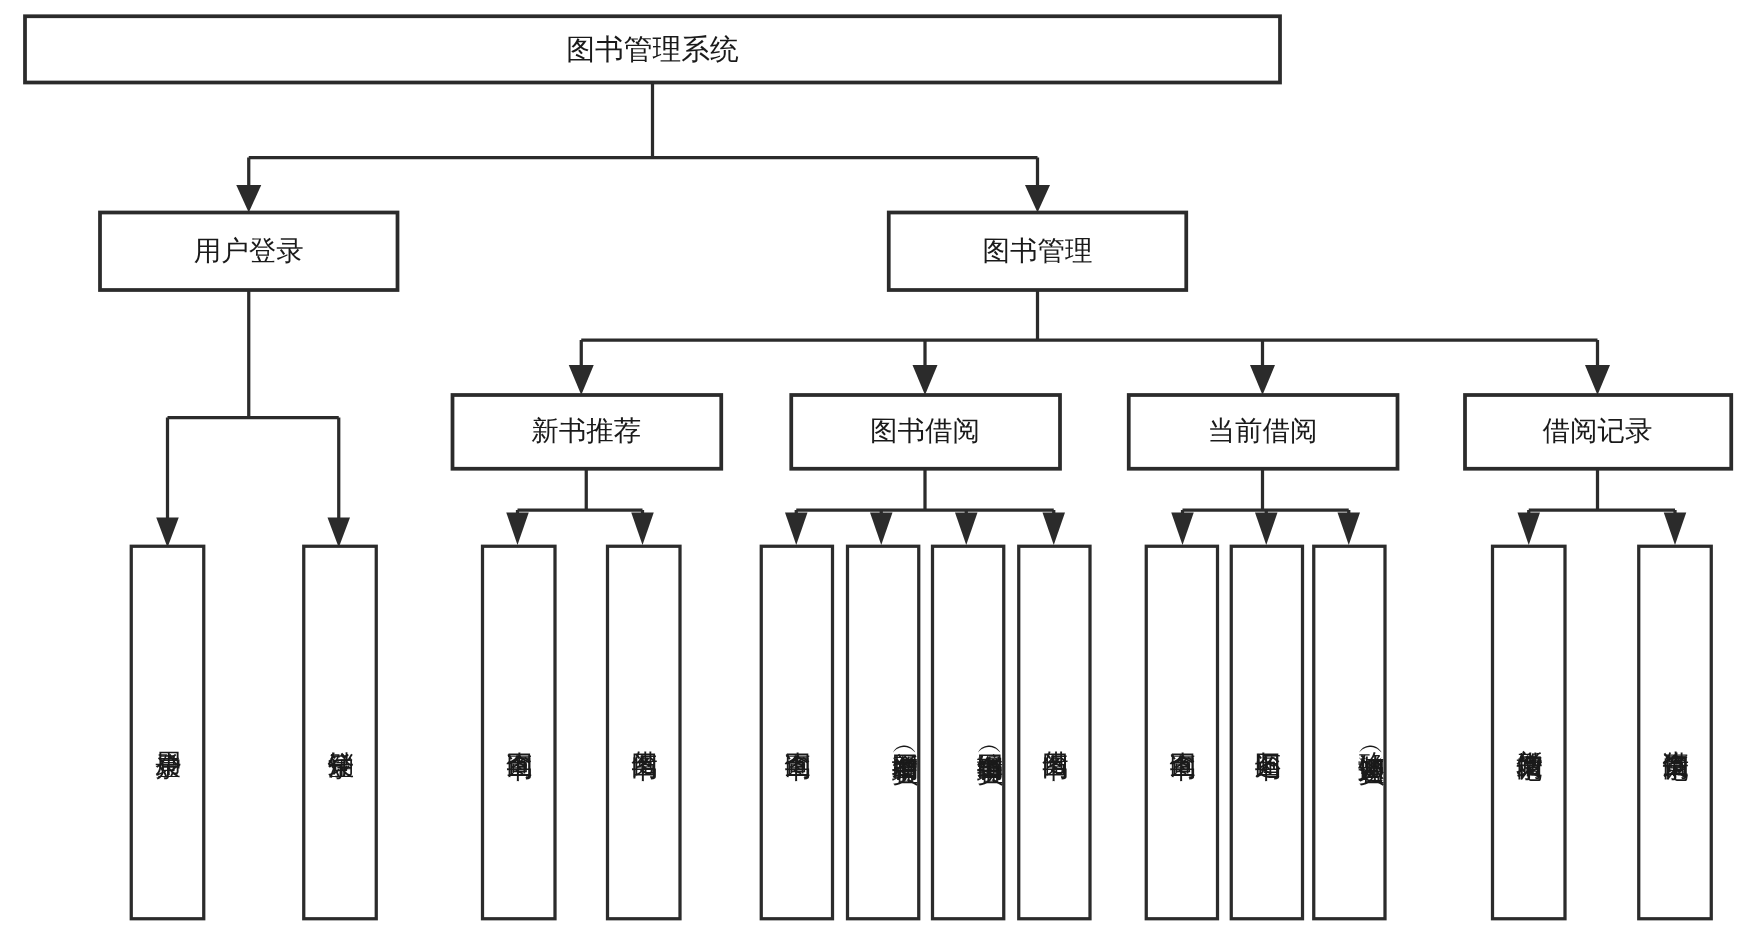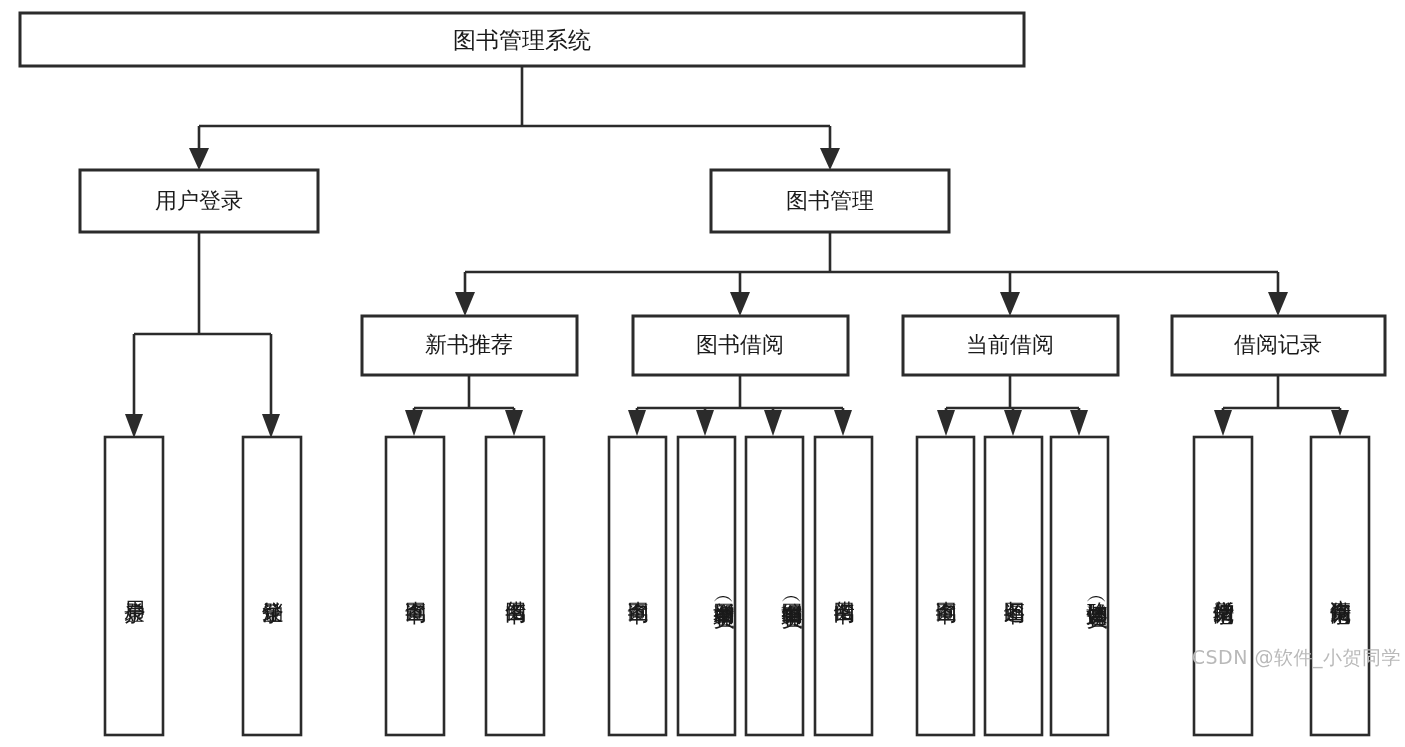--- a/index.html
+++ b/index.html
@@ -245,15 +245,14 @@
   <div class="leaf-label-wrap" style="left:746px; top:443px; width:57px; height:292px;">编辑图书（管理员）</div>
   <div class="leaf-label-wrap centered" style="left:815px; top:437px; width:57px; height:298px;">借阅图书</div>
 
   <div class="leaf-label-wrap centered" style="left:917px; top:437px; width:57px; height:298px;">查询图书</div>
   <div class="leaf-label-wrap centered" style="left:985px; top:437px; width:57px; height:298px;">归还图书</div>
   <div class="leaf-label-wrap" style="left:1051px; top:443px; width:57px; height:292px;">确认归还（管理员）</div>
 
   <div class="leaf-label-wrap centered" style="left:1194px; top:437px; width:58px; height:298px;">新增借阅记录</div>
   <div class="leaf-label-wrap centered" style="left:1311px; top:437px; width:58px; height:298px;">查询借阅记录</div>
 
-  <div class="watermark">CSDN @软件_小贺同学</div>
 
 </div>
 
 </body></html>

